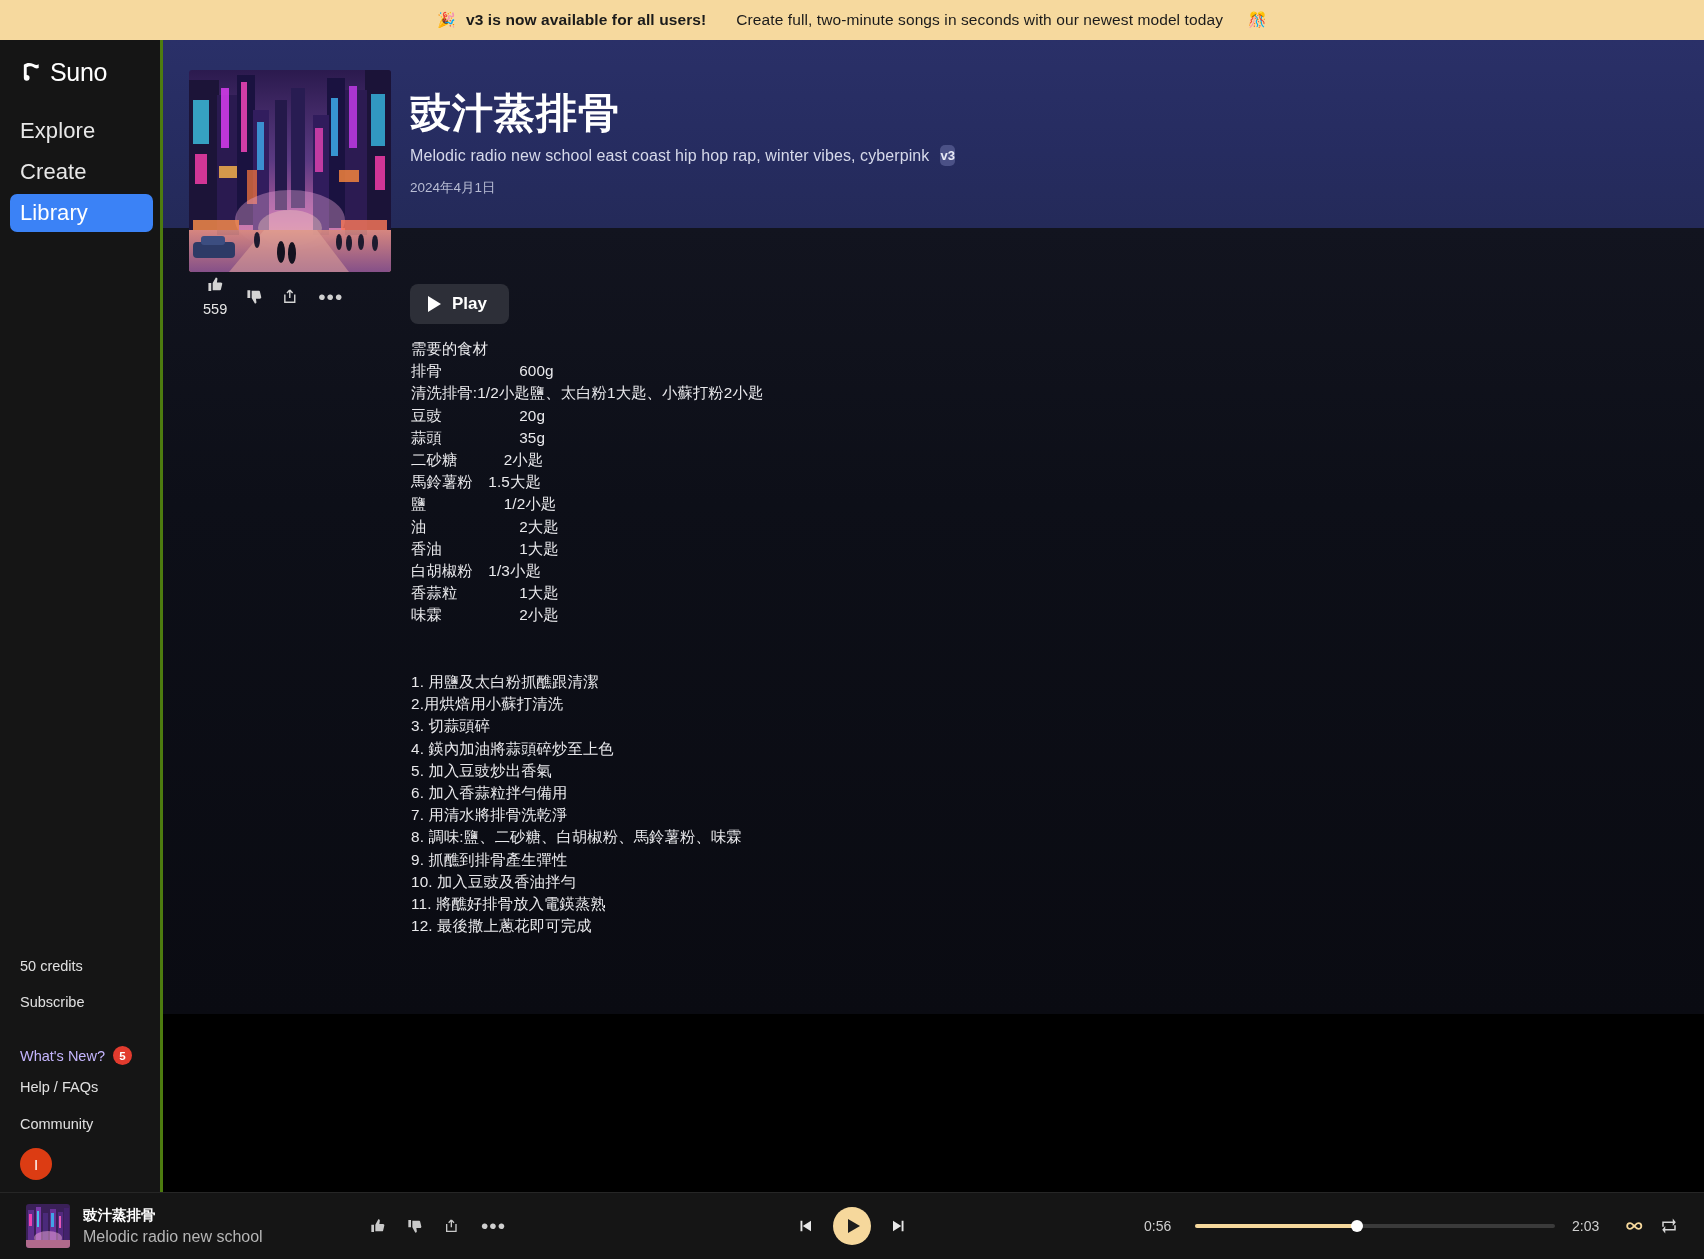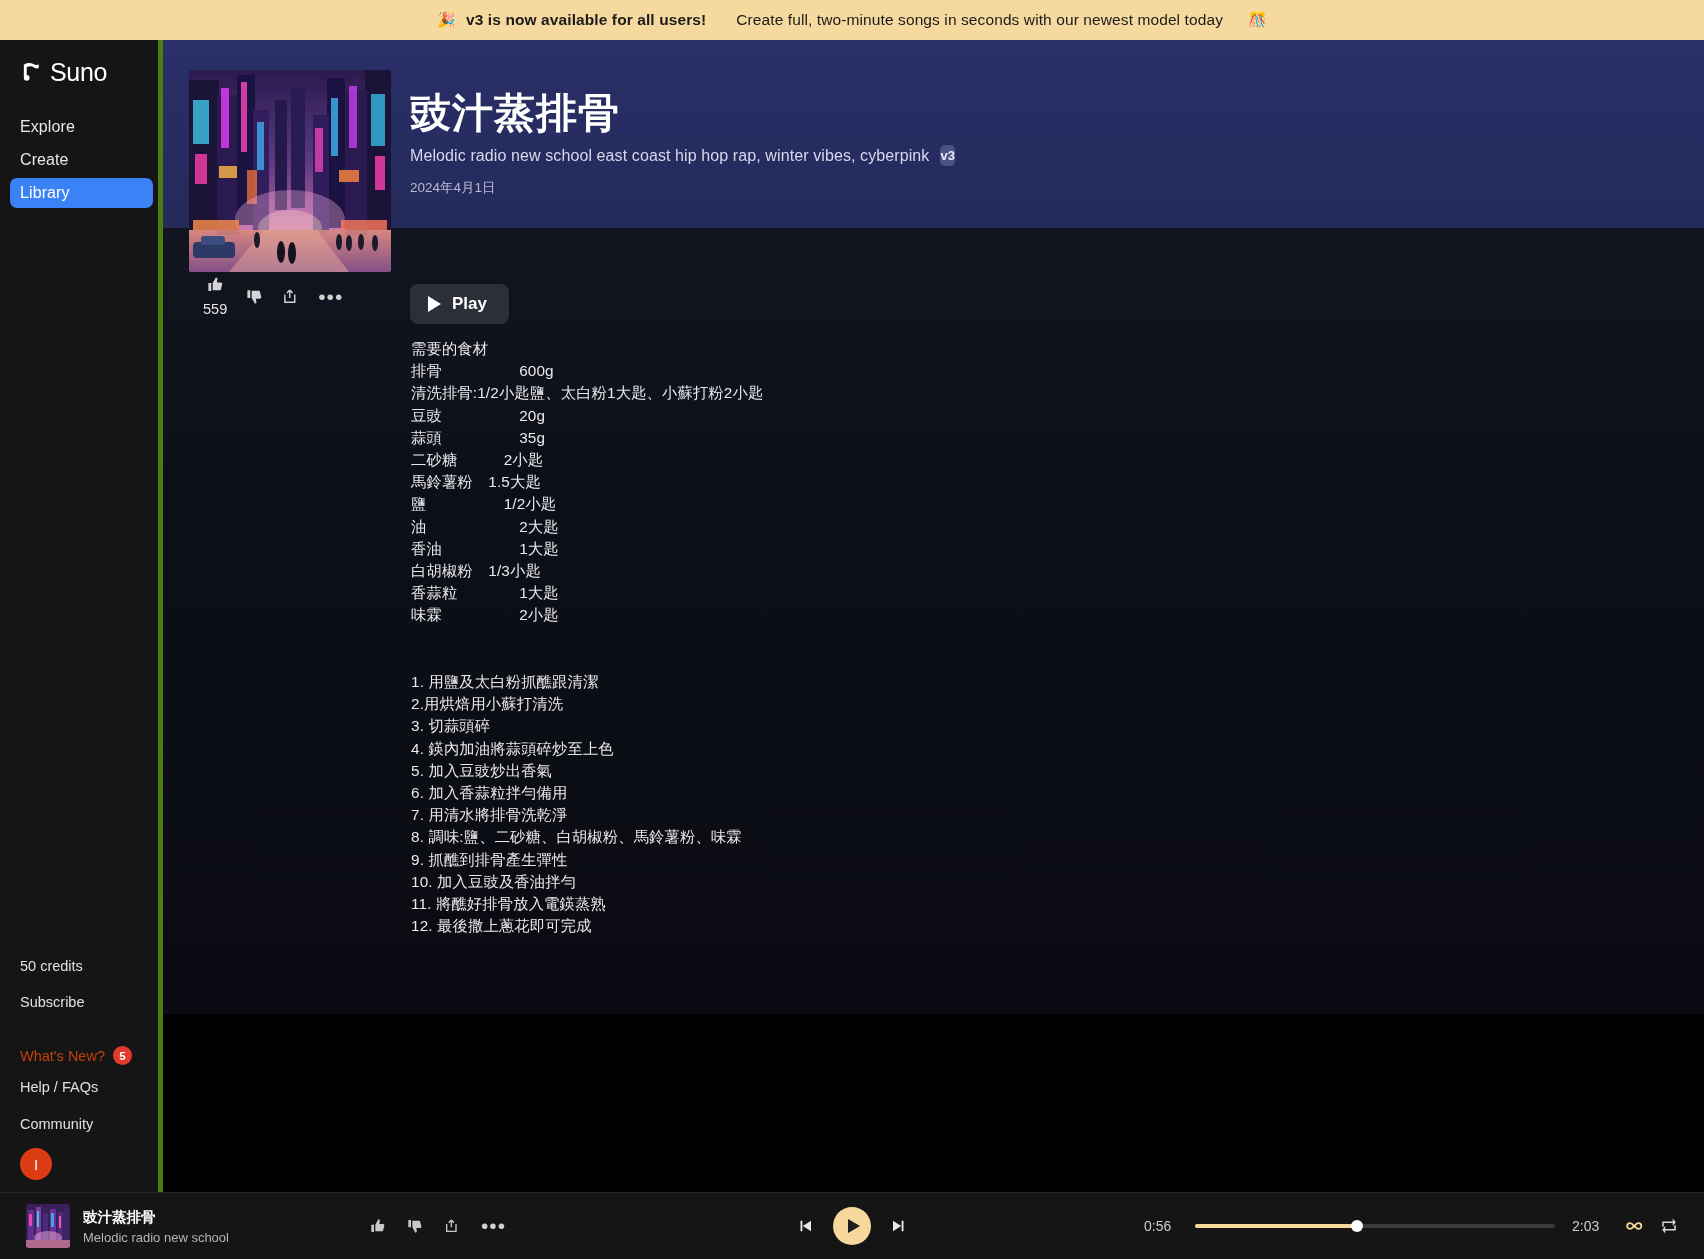--- a/index.html
+++ b/index.html
@@ -33,54 +33,54 @@
     display: flex; align-items: center; gap: 25px;
     font-size: 15.5px; font-weight: 400; letter-spacing: .1px;
   }
   .banner-emoji { font-size: 15px; }
 
   
   .sidebar {
     position: absolute; left: 0; top: 40px;
     width: 163px; height: 1152px;
     background: #151515;
-    border-right: 5px solid #4d7c0f;
+    border-right: 3px solid #4d7c0f;
   }
   .logo {
     position: absolute; left: 20px; top: 18px;
     display: flex; align-items: center; gap: 7px;
     color: #fff;
   }
   .logo-mark { width: 23px; height: 23px; display:block; }
   .logo-text { font-size: 25px; font-weight: 400; letter-spacing: -.3px; }
 
   .nav { position: absolute; left: 0; top: 72px; width: 163px; }
   .nav-item {
     display: block; margin: 0 10px 3px 10px;
     padding: 6px 10px;
     border-radius: 7px;
-    color: #e8e8e8; font-size: 16px; letter-spacing: .1px;
+    color: #e8e8e8; font-size: 22px; letter-spacing: .1px;
     cursor: pointer;
   }
   .nav-item.active { background: #3b82f6; color: #fff; }
 
   .sidebar-bottom {
     position: absolute; left: 0; bottom: 50px; width: 163px;
   }
   .sb-link {
     display: block; padding: 4px 20px;
     color: #e0e0e0; font-size: 14.5px; line-height: 1.95;
     cursor: pointer;
   }
   .sb-group { margin-bottom: 22px; }
   .whatsnew-row {
     display: flex; align-items: center; gap: 8px;
     padding: 4px 20px; cursor: pointer;
   }
-  .whatsnew-row span.txt { color: #c2410c; font-size: 14.5px; }
+  .whatsnew-row span.txt { color: #c4b5fd; font-size: 14.5px; }
   .badge-red {
     background: #e23b2e; color: #fff;
     min-width: 19px; height: 19px; border-radius: 10px;
     font-size: 11.5px; font-weight: bold;
     display: flex; align-items: center; justify-content: center;
     padding: 0 5px;
   }
   .avatar {
     position: absolute; left: 20px; bottom: -38px;
     width: 32px; height: 32px; border-radius: 50%;
@@ -187,21 +187,21 @@
     display: flex; align-items: center;
   }
   .pl-left {
     display: flex; align-items: center; gap: 13px;
     width: 370px; padding-left: 26px;
   }
   .pl-thumb { width: 44px; height: 44px; border-radius: 3px; overflow: hidden; flex: none; }
   .pl-thumb svg { display: block; width: 44px; height: 44px; }
   .pl-meta { display: flex; flex-direction: column; gap: 3px; }
   .pl-title { color: #fff; font-size: 14.5px; font-weight: 600; }
-  .pl-artist { color: #b5b5b5; font-size: 13px; }
+  .pl-artist { color: #b5b5b5; font-size: 16px; }
 
   .pl-acts { display: flex; align-items: center; gap: 21px; color: #c9c9c9; }
 
   .pl-controls {
     position: absolute; left: 50%; transform: translateX(-50%);
     display: flex; align-items: center; gap: 13px;
   }
   .ctrl-btn {
     width: 30px; height: 30px; border-radius: 50%;
     display: flex; align-items: center; justify-content: center;

